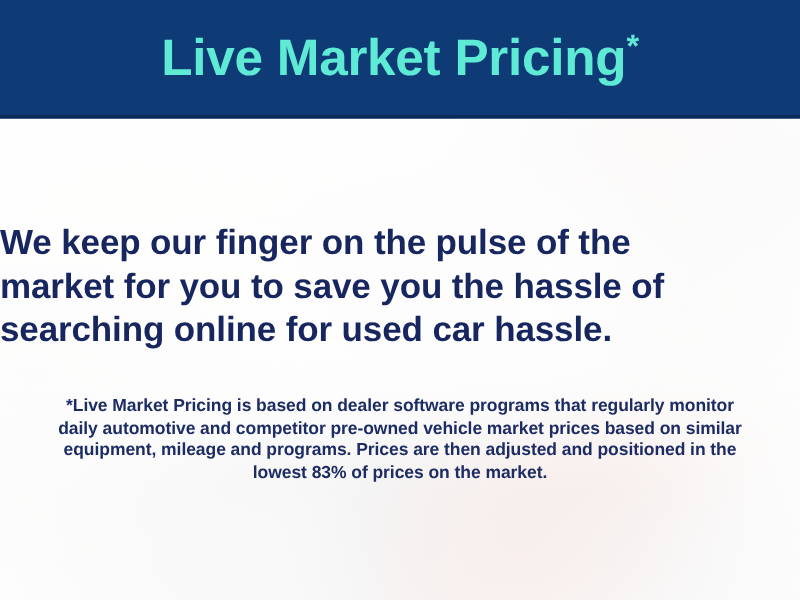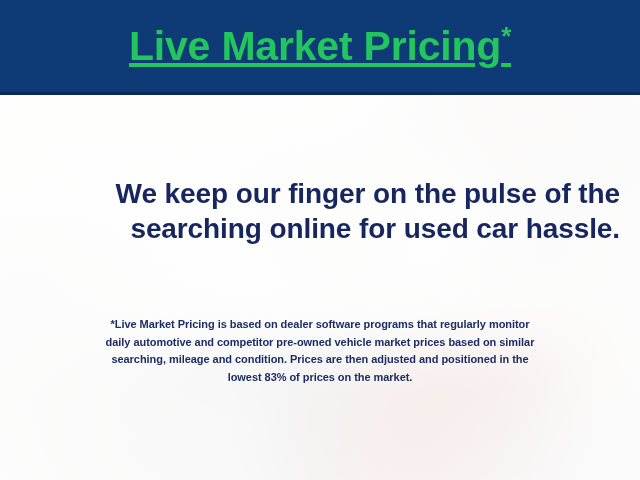--- a/index.html
+++ b/index.html
@@ -81,62 +81,61 @@
     z-index:5;
   }
   .header-rule {
     position:absolute;
     left:0; top:92px;
     width:640px; height:3px;
     background:#0a2a58;
     z-index:5;
   }
   .header-title {
-    color:#22c55e;
+    color:#5eead4;
     font-size:41px;
     font-weight:700;
     letter-spacing:-.2px;
     line-height:1;
     white-space:nowrap;
-    text-decoration:underline;
   }
   .header-title .star {
     font-size:26px;
     vertical-align:super;
     line-height:0;
     font-weight:700;
   }
 
   
   .content {
     position:absolute;
     left:0; top:94px;
     width:640px; height:386px;
     z-index:4;
   }
   .headline {
     position:absolute;
     left:0; top:82px;
     width:620px;
-    text-align:right;
+    text-align:left;
     color:#17265e;
     font-size:28px;
     font-weight:700;
     line-height:35px;
     letter-spacing:-.1px;
   }
   .headline div { white-space:nowrap; }
 
   .disclaimer {
     position:absolute;
     left:0; top:222px;
     width:640px;
     text-align:center;
     color:#1d2d63;
-    font-size:11px;
+    font-size:14px;
     font-weight:700;
     line-height:17.5px;
     letter-spacing:-.05px;
   }
   .disclaimer div { white-space:nowrap; }
 </style>
 </head>
 <body>
 
 <div id="page">
@@ -156,24 +155,25 @@
 
   <div class="header">
     <div class="header-title"><span>Live Market Pricing</span><span class="star">*</span></div>
   </div>
   <div class="header-rule"></div>
 
   <div class="content">
 
     <div class="headline">
       <div>We keep our finger on the pulse of the</div>
+      <div>market for you to save you the hassle of</div>
       <div>searching online for used car hassle.</div>
     </div>
 
     <div class="disclaimer">
       <div>*Live Market Pricing is based on dealer software programs that regularly monitor</div>
       <div>daily automotive and competitor pre-owned vehicle market prices based on similar</div>
-      <div>searching, mileage and condition. Prices are then adjusted and positioned in the</div>
+      <div>equipment, mileage and programs. Prices are then adjusted and positioned in the</div>
       <div>lowest 83% of prices on the market.</div>
     </div>
 
   </div>
 </div>
 
 </body></html>

